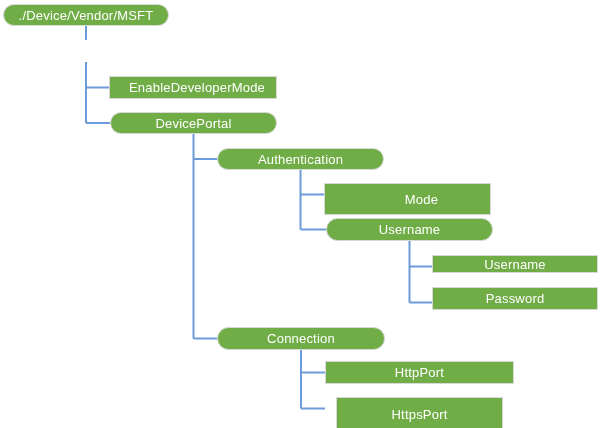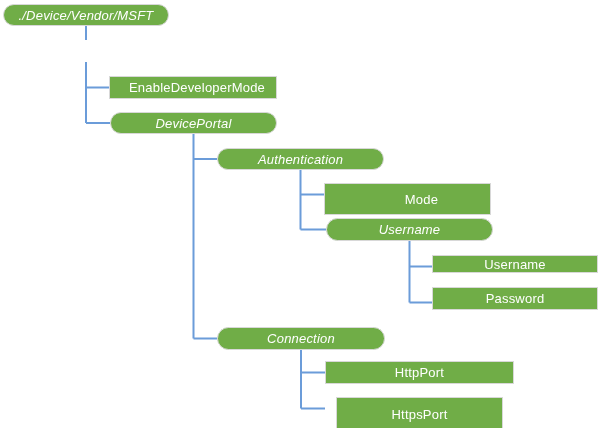--- a/index.html
+++ b/index.html
@@ -34,21 +34,21 @@
     align-items: center;
     justify-content: center;
     background: var(--node-fill, #70ad47);
     color: var(--node-text, #ffffff);
     border: 1.5px solid var(--node-border, #d8d8d8);
     font-size: 13px;
     letter-spacing: 0.2px;
     white-space: nowrap;
     line-height: 1;
   }
-  .pill { border-radius: 12px; font-style: italic; }
+  .pill { border-radius: 12px; }
   .rect { border-radius: 0; }
 </style>
 </head>
 <body>
 
 <div class="canvas">
 
   <svg class="wires" viewBox="0 0 601 428" aria-hidden="true">
     <path d="M86,26 V40"></path>
     <path d="M86,62 V123 M86,87.5 H109 M86,123 H110"></path>

